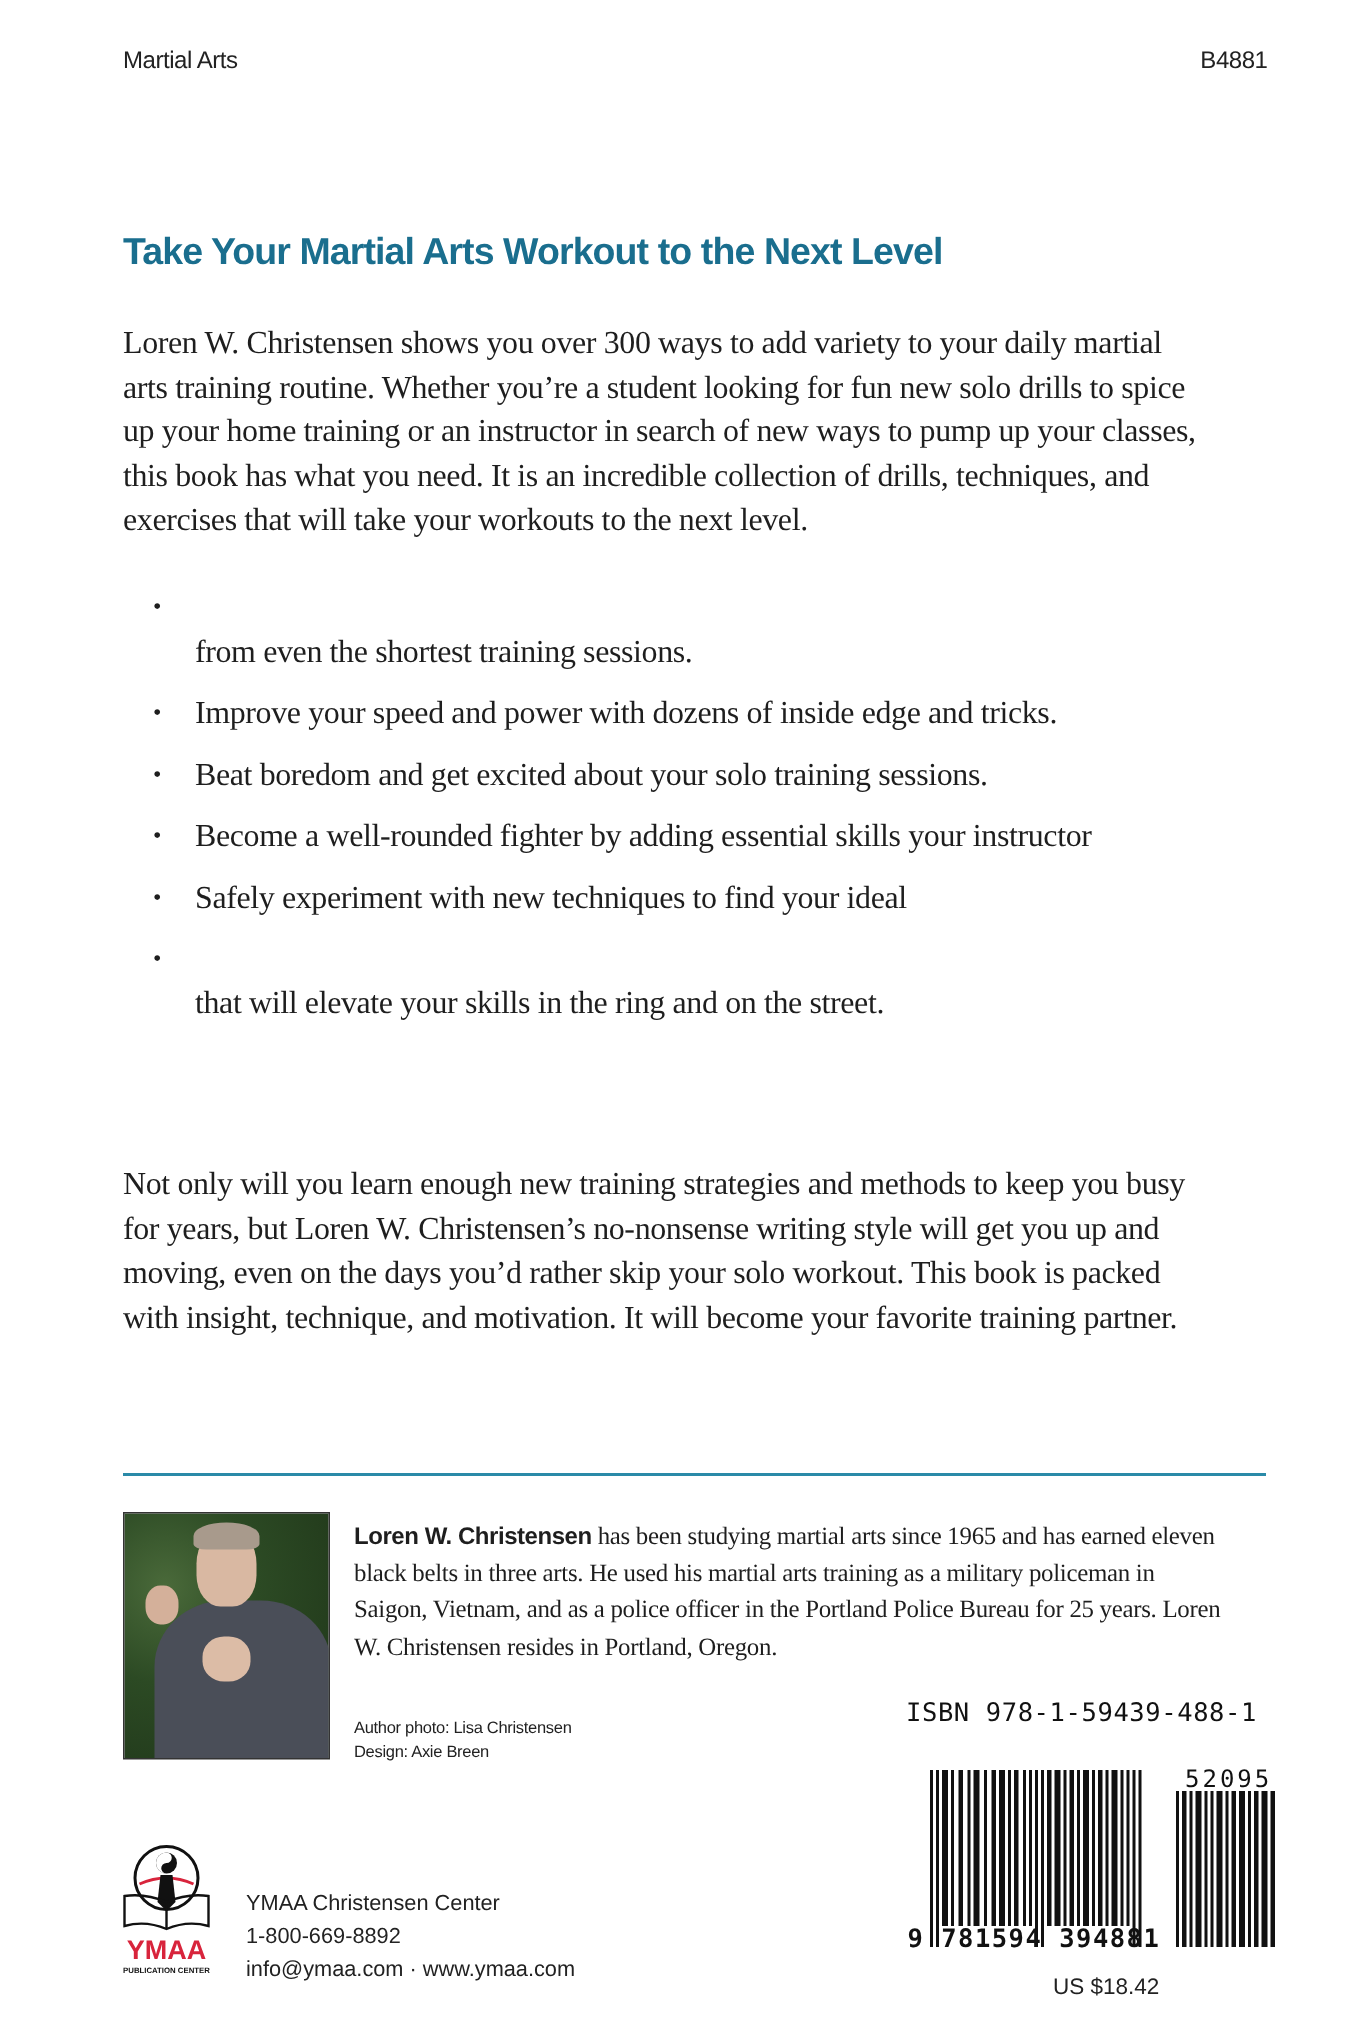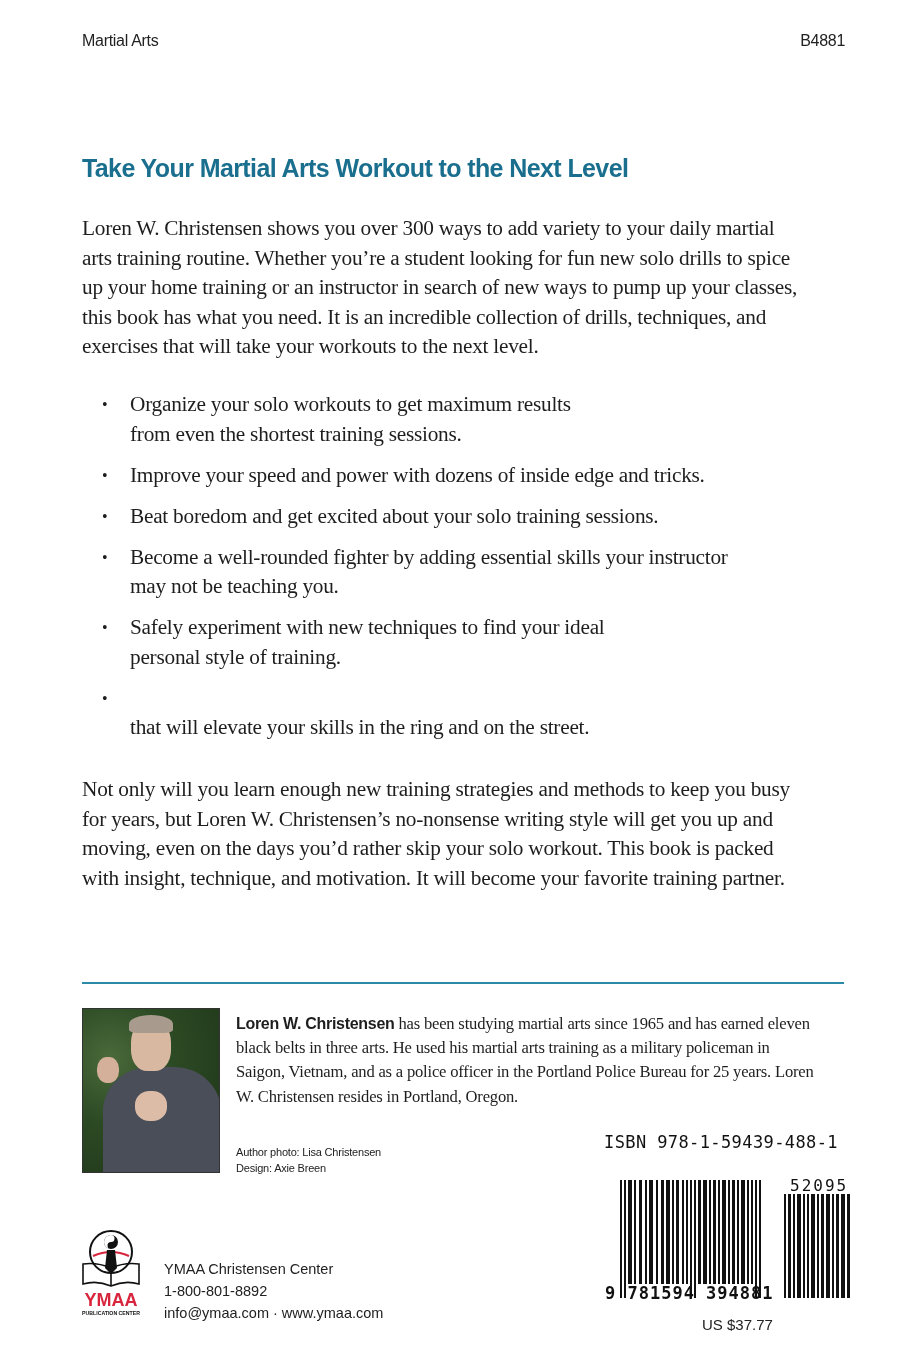--- a/index.html
+++ b/index.html
@@ -50,25 +50,25 @@
 <body>
 
 <div class="hdr hdr-left">Martial Arts</div>
 <div class="hdr hdr-right">B4881</div>
 
 <h1 class="headline">Take Your Martial Arts Workout to the Next Level</h1>
 
 <p class="intro">Loren W. Christensen shows you over 300 ways to add variety to your daily martial arts training routine. Whether you’re a student looking for fun new solo drills to spice up your home training or an instructor in search of new ways to pump up your classes, this book has what you need. It is an incredible collection of drills, techniques, and exercises that will take your workouts to the next level.</p>
 
 <ul class="bullets">
-  <li><span class="dot">•</span><span>Organize your solo workouts to get maximum results</span><br><span>from even the shortest training sessions.</span></li>
+  <li><span class="dot">•</span><br><span>from even the shortest training sessions.</span></li>
   <li><span class="dot">•</span><span>Improve your speed and power with dozens of inside edge and tricks.</span></li>
   <li><span class="dot">•</span><span>Beat boredom and get excited about your solo training sessions.</span></li>
-  <li><span class="dot">•</span><span>Become a well-rounded fighter by adding essential skills your instructor</span><br><span>may not be teaching you.</span></li>
-  <li><span class="dot">•</span><span>Safely experiment with new techniques to find your ideal</span><br><span>personal style of training.</span></li>
+  <li><span class="dot">•</span><span>Become a well-rounded fighter by adding essential skills your instructor</span><br></li>
+  <li><span class="dot">•</span><span>Safely experiment with new techniques to find your ideal</span><br></li>
   <li><span class="dot">•</span><br><span>that will elevate your skills in the ring and on the street.</span></li>
 </ul>
 
 <p class="closing">Not only will you learn enough new training strategies and methods to keep you busy for years, but Loren W. Christensen’s no-nonsense writing style will get you up and moving, even on the days you’d rather skip your solo workout. This book is packed with insight, technique, and motivation. It will become your favorite training partner.</p>
 
 <div class="divider"></div>
 
 <div class="author-photo">
   <div class="figure-body"></div>
   <div class="figure-head"></div>
@@ -130,31 +130,31 @@
     <rect x="201" y="14" width="3" height="104"></rect>
     <rect x="206" y="14" width="4" height="104"></rect>
     <rect x="212" y="14" width="2" height="104"></rect>
     <rect x="216" y="14" width="3" height="104"></rect>
     <rect x="221" y="14" width="4" height="104"></rect>
     <rect x="227" y="14" width="3" height="104"></rect>
   </g>
 </svg>
 
 <div class="barcode-digits">9 781594 394881</div>
-<div class="price">US $37.77</div>
+<div class="price">US $18.42</div>
 
 <svg class="logo" viewBox="0 0 64 92" xmlns="http://www.w3.org/2000/svg">
   <circle cx="32" cy="26" r="21" fill="none" stroke="#111" stroke-width="2"></circle>
   <circle cx="32" cy="16" r="7" fill="#111"></circle>
   <path d="M32 9 a3.5 3.5 0 0 1 0 7 a3.5 3.5 0 0 0 0 7 a7 7 0 0 1 0 -14z" fill="#fff"></path>
   <path d="M14 30 Q32 22 50 30" fill="none" stroke="#d8243c" stroke-width="2"></path>
   <path d="M28 24 L36 24 L38 42 L32 48 L26 42 Z" fill="#111"></path>
   <path d="M4 38 L4 58 Q18 54 32 60 Q46 54 60 58 L60 38 Q46 36 32 42 Q18 36 4 38Z" fill="none" stroke="#111" stroke-width="1.6"></path>
   <line x1="32" y1="44" x2="32" y2="60" stroke="#111" stroke-width="1.6"></line>
   <text x="32" y="80" text-anchor="middle" font-family="Liberation Sans, sans-serif" font-weight="bold" font-size="18" fill="#d8243c">YMAA</text>
   <text x="32" y="89" text-anchor="middle" font-family="Liberation Sans, sans-serif" font-weight="bold" font-size="5.2" fill="#111">PUBLICATION CENTER</text>
 </svg>
 
 <div class="publisher">
   <div>YMAA Christensen Center</div>
-  <div>1-800-801-8892</div>
+  <div>1-800-669-8892</div>
   <div>info@ymaa.com · www.ymaa.com</div>
 </div>
 
 </body></html>

